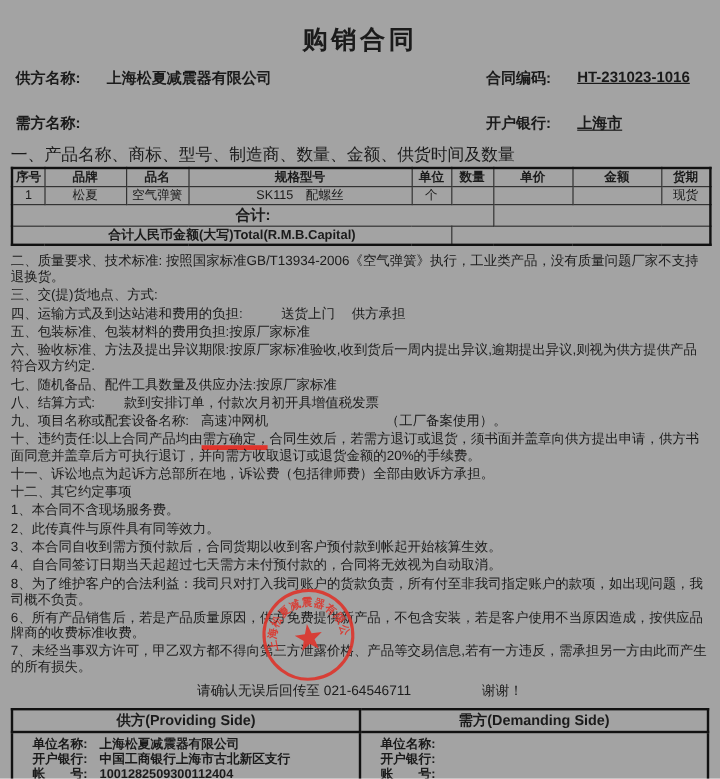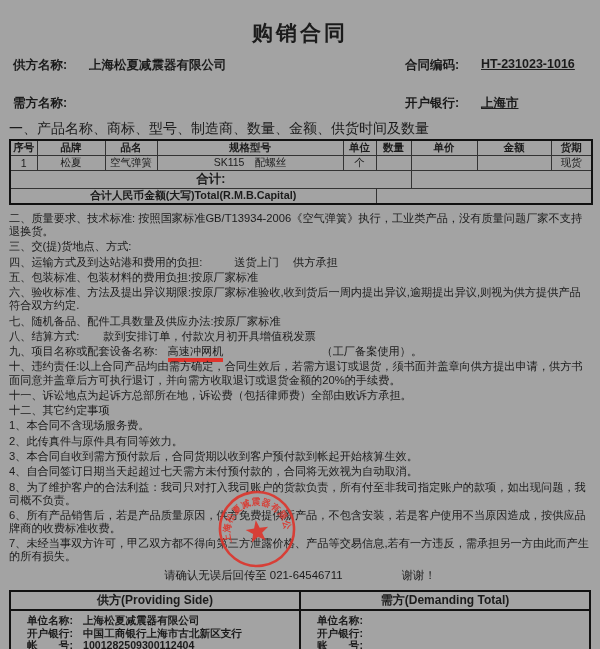--- a/index.html
+++ b/index.html
@@ -23,21 +23,21 @@
   table.goods th,table.goods td{border:1px solid #333;height:13px;
               padding:0 2px;text-align:center;overflow:hidden;white-space:nowrap;}
   table.goods th{font-weight:bold;}
   td.total-label{text-align:right;font-weight:bold;font-size:12.5px;}
   td.cap-label{font-weight:bold;font-size:10.8px;}
 
   .clauses{margin-top:7px;}
   p.cl{margin:0 0 2.2px;font-size:11.2px;line-height:13.1px;}
   .g32{margin-left:32px;} .g14{margin-left:14px;} .g24{margin-left:24px;margin-top:28px;}
   .g10{margin-left:10px;} .g98{margin-left:98px;}
-  .hl{border-bottom:4px solid #e0342c;padding-bottom:1px;}
+  .hl{border-bottom:4px solid #e0342c;padding-bottom:14px;}
 
   .confirm{text-align:center;font-size:11.4px;margin:5px 0 7px;}
   .confirm .thanks{margin-left:56px;}
 
   table.parties{border-collapse:collapse;width:582px;table-layout:fixed;
                 border:2px solid #111;font-size:10.6px;font-weight:bold;}
   table.parties th{border:2px solid #111;height:15px;font-size:12px;
                    text-align:center;padding:0;margin-left:44px;}
   table.parties td{border:2px solid #111;vertical-align:top;
                    padding:3px 2px 3px 16px;height:98px;}
@@ -139,21 +139,21 @@
 
   <div class="confirm">
     <span>请确认无误后回传至 021-64546711</span>
     <span class="thanks">谢谢！</span>
   </div>
 
   <table class="parties">
     <tbody>
         <tr>
       <th>供方(Providing Side)</th>
-      <th>需方(Demanding Total)</th>
+      <th>需方(Demanding Side)</th>
     </tr>
     <tr>
       <td>
         <div class="field"><span class="flabel">单位名称:</span><span>上海松夏减震器有限公司</span></div>
         <div class="field"><span class="flabel">开户银行:</span><span>中国工商银行上海市古北新区支行</span></div>
         <div class="field"><span class="flabel">帐　　号:</span><span>1001282509300112404</span></div>
         <div class="field"><span class="flabel">税　　号:</span><span>91310114687364918A</span></div>
         <div class="field"><span class="flabel">地　　址:</span><span>上海市宝山区锦秋路2688号C栋3层</span></div>
 
       </td>

